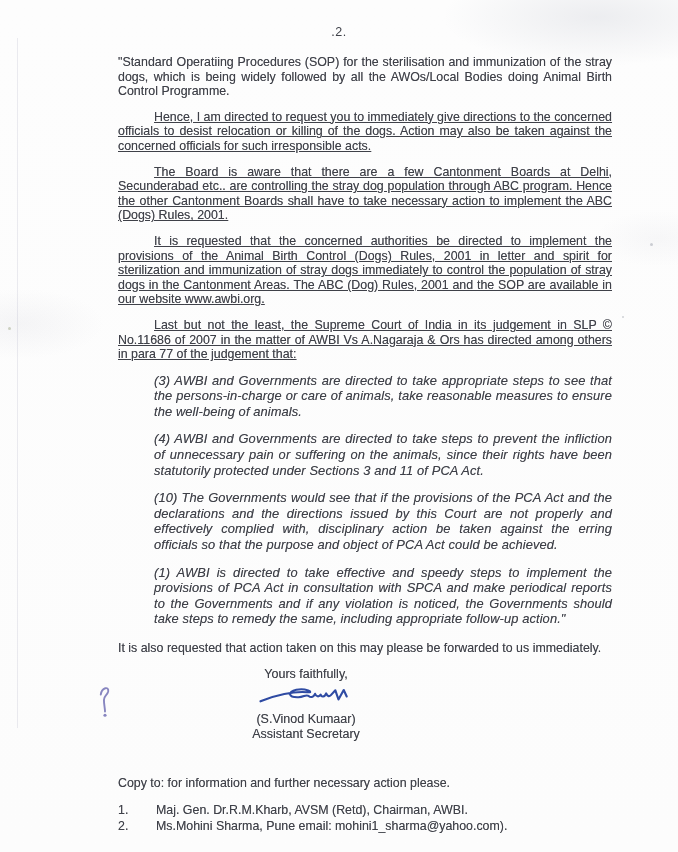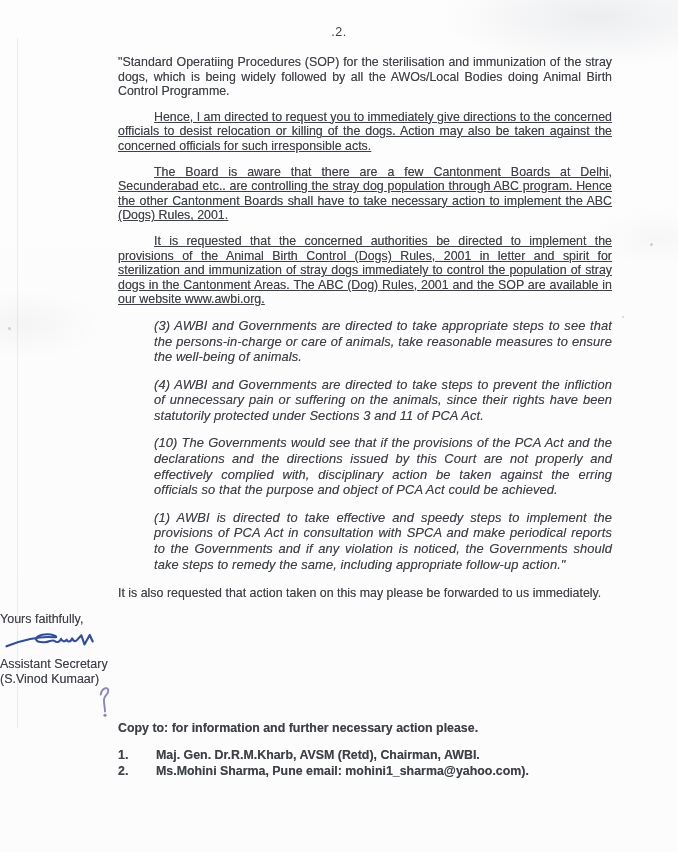--- a/index.html
+++ b/index.html
@@ -49,32 +49,31 @@
     line-height: 15.6px;
     letter-spacing: 0.1px;
     margin-bottom: 12px;
   }
   .content p.closing { margin-top: 14px; }
   .link { color: inherit; text-decoration: underline; cursor: pointer; }
 
   .signoff {
     position: relative;
     margin: 9px 66px 0 0;
-    text-align: left;
+    text-align: center;
     font-size: 12.5px;
     line-height: 15px;
     text-shadow: 0 0 0.5px rgba(63,65,73,0.55);
   }
   .signoff .sig-svg { margin: 2px 4px -2px 0; transform: rotate(-2deg); }
   .copyto {
     margin: 34px 66px 0 118px;
     font-size: 12.4px;
     line-height: 15px;
     text-shadow: 0 0 0.5px rgba(63,65,73,0.55);
-    font-weight: bold;
   }
   .copyto .items { margin-top: 12px; }
   .copy-item { display: flex; margin-bottom: 1px; }
   .copy-item .num { width: 38px; flex: 0 0 38px; }
   .pen-mark { position: absolute; left: 96px; top: 684px; }
 </style>
 </head>
 <body>
 
 <div class="page">
@@ -83,36 +82,37 @@
   <div class="speck s2"></div>
   <div class="speck s3"></div>
 
   <div class="pagenum">.2.</div>
 
   <div class="content">
     <p>"Standard Operatiing Procedures (SOP) for the sterilisation and immunization of the stray dogs, which is being widely followed by all the AWOs/Local Bodies doing Animal Birth Control Programme.</p>
     <p class="indent">Hence, I am directed to request you to immediately give directions to the concerned officials to desist relocation or killing of the dogs. Action may also be taken against the concerned officials for such irresponsible acts.</p>
     <p class="indent">The Board is aware that there are a few Cantonment Boards at Delhi, Secunderabad etc.. are controlling the stray dog population through ABC program. Hence the other Cantonment Boards shall have to take necessary action to implement the ABC (Dogs) Rules, 2001.</p>
     <p class="indent"><span>It is requested that the concerned authorities be directed to implement the provisions of the Animal Birth Control (Dogs) Rules, 2001 in letter and spirit for sterilization and immunization of stray dogs immediately to control the population of stray dogs in the Cantonment Areas. The ABC (Dog) Rules, 2001 and the SOP are available in our website </span><span class="link">www.awbi.org</span><span>.</span></p>
+    <p class="indent">Last but not the least, the Supreme Court of India in its judgement in SLP © No.11686 of 2007 in the matter of AWBI Vs A.Nagaraja &amp; Ors has directed among others in para 77 of the judgement that:</p>
 
     <p class="quote">(3) AWBI and Governments are directed to take appropriate steps to see that the persons-in-charge or care of animals, take reasonable measures to ensure the well-being of animals.</p>
     <p class="quote">(4) AWBI and Governments are directed to take steps to prevent the infliction of unnecessary pain or suffering on the animals, since their rights have been statutorily protected under Sections 3 and 11 of PCA Act.</p>
     <p class="quote">(10) The Governments would see that if the provisions of the PCA Act and the declarations and the directions issued by this Court are not properly and effectively complied with, disciplinary action be taken against the erring officials so that the purpose and object of PCA Act could be achieved.</p>
     <p class="quote">(1) AWBI is directed to take effective and speedy steps to implement the provisions of PCA Act in consultation with SPCA and make periodical reports to the Governments and if any violation is noticed, the Governments should take steps to remedy the same, including appropriate follow-up action."</p>
 
     <p class="closing">It is also requested that action taken on this may please be forwarded to us immediately.</p>
   </div>
 
   <div class="signoff">
     <div>Yours faithfully,</div>
     <svg class="sig-svg" width="100" height="26" viewBox="0 0 100 28">
       <path d="M3 17 C 18 11, 40 7, 54 9 C 62 10, 52 4, 42 6 C 32 8, 33 14, 44 14 C 50 14, 52 11, 55 13 C 57 15, 60 15, 62 11 C 63 14, 66 15, 68 12 C 69 15, 72 15, 74 11 C 75 14, 77 15, 79 13 L 84 8 L 87 18 L 93 8 L 96 15" fill="none" stroke="#2f4ba3" stroke-width="2.3" stroke-linecap="round" stroke-linejoin="round"></path>
     </svg>
+    <div>(S.Vinod Kumaar)</div>
     <div>Assistant Secretary</div>
-    <div>(S.Vinod Kumaar)</div>
   </div>
 
   <div class="copyto">
     <div>Copy to: for information and further necessary action please.</div>
     <div class="items">
       <div class="copy-item">
         <span class="num">1.</span>
         <span>Maj. Gen. Dr.R.M.Kharb, AVSM (Retd), Chairman, AWBI.</span>
       </div>
       <div class="copy-item">

